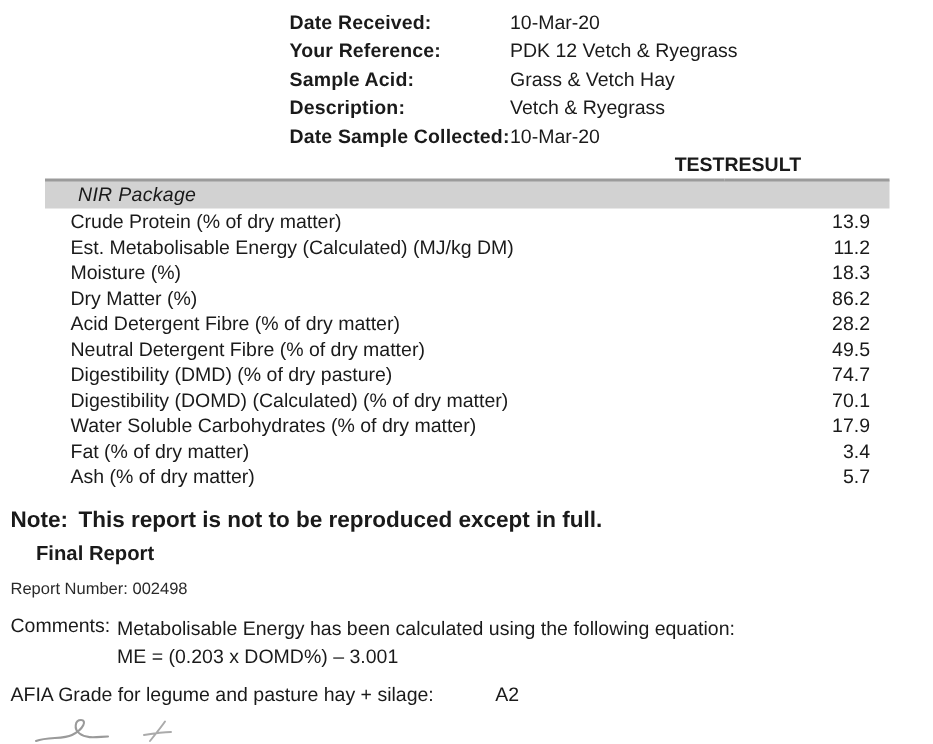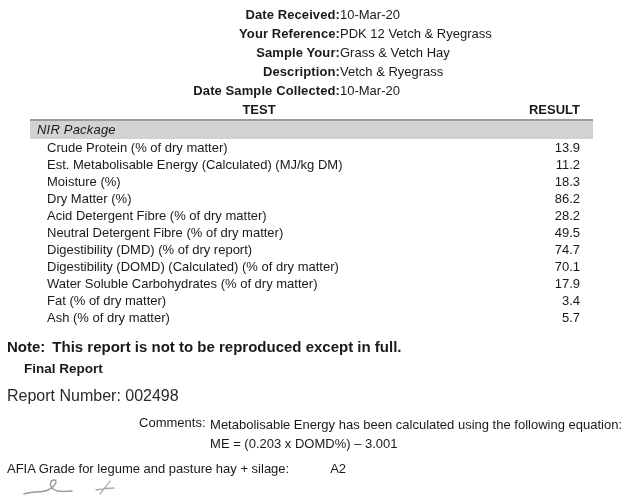--- a/index.html
+++ b/index.html
@@ -6,49 +6,49 @@
   html, body { width: 622px; height: 496px; background: #ffffff; overflow: hidden; }
   body {
     font-family: "Liberation Sans", sans-serif;
     color: #1a1a1a;
     -webkit-font-smoothing: antialiased;
   }
   .page { position: relative; width: 622px; height: 496px; background: #fff; }
 
   
   .meta { padding-top: 5px; margin-left: 193px; }
-  .meta-row { display: flex; height: 19px; line-height: 19px; font-size: 13px; text-align: right; }
+  .meta-row { display: flex; height: 19px; line-height: 19px; font-size: 13px; }
   .meta-label { font-weight: bold; width: 147px; letter-spacing: 0.1px; }
   .meta-value { white-space: nowrap; }
 
   
   table.results {
     width: 563px; margin-left: 30px; margin-top: 1px;
     border-collapse: collapse; font-size: 13px; table-layout: fixed;
   }
   table.results th {
     font-weight: bold; height: 18px; line-height: 18px;
     border-bottom: 2px solid #9b9b9b; vertical-align: middle;
   }
-  th.col-test  { text-align: center; padding-left: 5px; }
-  th.col-result{ text-align: right; padding-right: 13px; width: 110px; }
+  th.col-test  { text-align: right; padding-left: 5px; }
+  th.col-result{ text-align: left; padding-right: 13px; width: 110px; }
   tr.section-row td {
     background: #d2d2d2; font-style: italic; height: 18px; line-height: 18px;
-    padding-left: 7px; letter-spacing: 0.2px;
+    padding-left: 22px; letter-spacing: 0.2px;
   }
   tr.data-row td { height: 17px; line-height: 17px; vertical-align: middle; }
   td.cell-test  { padding-left: 17px; white-space: nowrap; overflow: hidden; }
   td.cell-result{ text-align: right; padding-right: 13px; }
 
   
   .note { margin: 12px 0 0 7px; font-size: 15px; font-weight: bold; display: flex; }
   .note .note-label { margin-right: 7px; }
   .final-report { margin: 6px 0 0 24px; font-size: 13.5px; font-weight: bold; }
-  .report-number { margin: 11px 0 0 7px; font-size: 16px; color: #2a2a2a; }
-  .comments { margin: 10px 0 0 7px; font-size: 13px; display: flex; justify-content: flex-end; }
+  .report-number { margin: 11px 0 0 7px; font-size: 11px; color: #2a2a2a; }
+  .comments { margin: 10px 0 0 7px; font-size: 13px; display: flex; }
   .comments .comments-label { width: 71px; flex: 0 0 71px; }
   .comments .comments-body { line-height: 19px; }
   .afia { margin: 8px 0 0 7px; font-size: 13px; display: flex; text-align: center; }
   .afia .afia-value { margin-left: 41px; }
 
   .signature { position: absolute; left: 22px; top: 478px; }
 </style>
 </head>
 <body>
 
@@ -57,21 +57,21 @@
   <div class="meta">
     <div class="meta-row">
       <span class="meta-label">Date Received:</span>
       <span class="meta-value">10-Mar-20</span>
     </div>
     <div class="meta-row">
       <span class="meta-label">Your Reference:</span>
       <span class="meta-value">PDK 12 Vetch &amp; Ryegrass</span>
     </div>
     <div class="meta-row">
-      <span class="meta-label">Sample Your:</span>
+      <span class="meta-label">Sample Acid:</span>
       <span class="meta-value">Grass &amp; Vetch Hay</span>
     </div>
     <div class="meta-row">
       <span class="meta-label">Description:</span>
       <span class="meta-value">Vetch &amp; Ryegrass</span>
     </div>
     <div class="meta-row">
       <span class="meta-label">Date Sample Collected:</span>
       <span class="meta-value">10-Mar-20</span>
     </div>
@@ -106,21 +106,21 @@
       </tr>
       <tr class="data-row">
         <td class="cell-test">Acid Detergent Fibre (% of dry matter)</td>
         <td class="cell-result">28.2</td>
       </tr>
       <tr class="data-row">
         <td class="cell-test">Neutral Detergent Fibre (% of dry matter)</td>
         <td class="cell-result">49.5</td>
       </tr>
       <tr class="data-row">
-        <td class="cell-test">Digestibility (DMD) (% of dry report)</td>
+        <td class="cell-test">Digestibility (DMD) (% of dry pasture)</td>
         <td class="cell-result">74.7</td>
       </tr>
       <tr class="data-row">
         <td class="cell-test">Digestibility (DOMD) (Calculated) (% of dry matter)</td>
         <td class="cell-result">70.1</td>
       </tr>
       <tr class="data-row">
         <td class="cell-test">Water Soluble Carbohydrates (% of dry matter)</td>
         <td class="cell-result">17.9</td>
       </tr>

